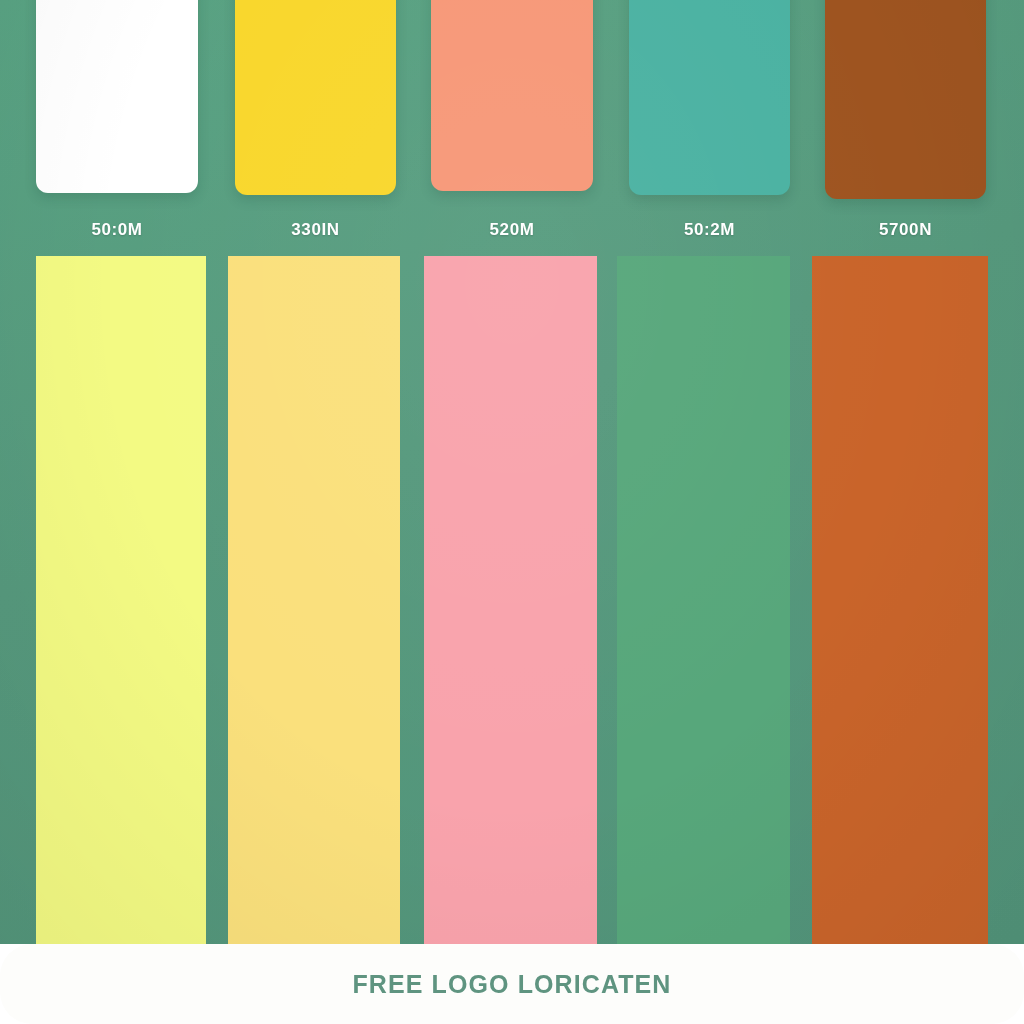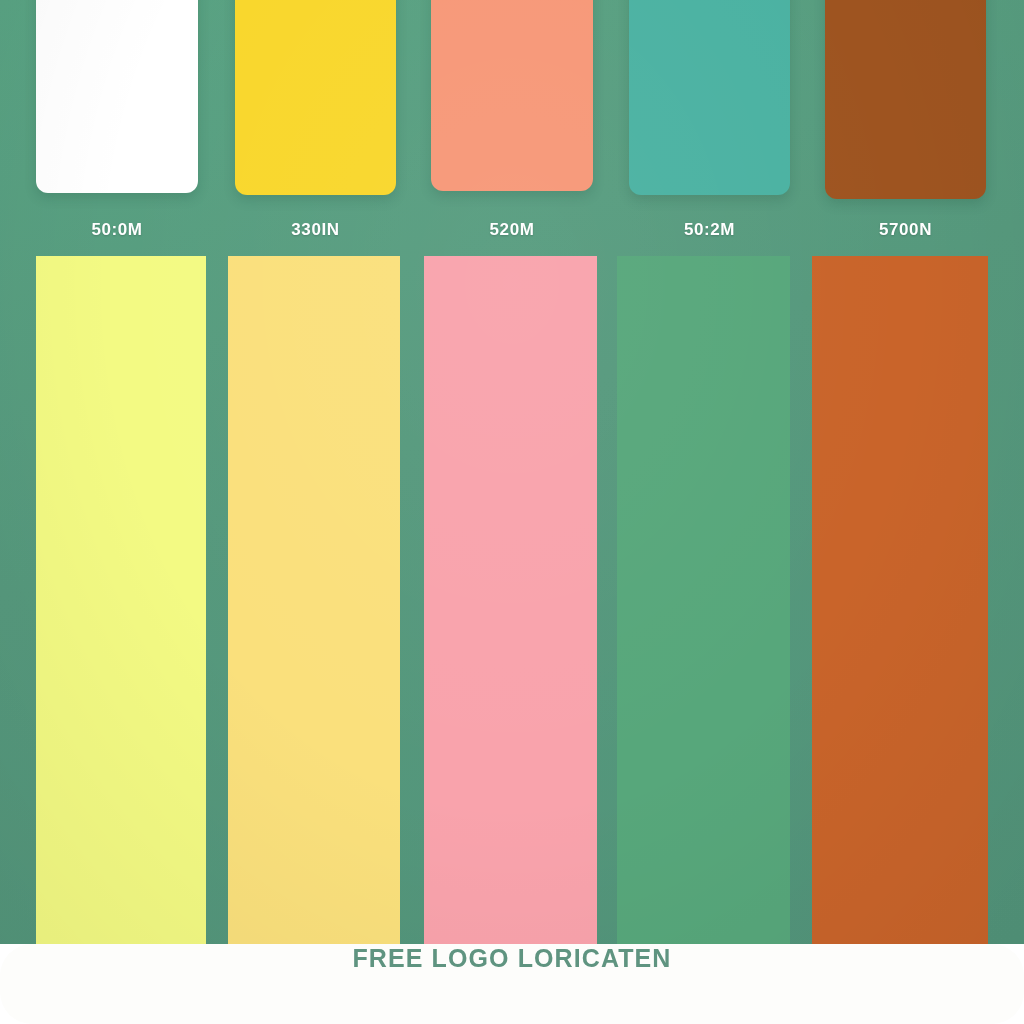--- a/index.html
+++ b/index.html
@@ -83,21 +83,21 @@
 
   
   .footer {
     position: absolute;
     left: 0;
     top: 944px;
     width: 1024px;
     height: 80px;
     background: #fdfdfb;
     display: flex;
-    align-items: flex-start;
+    align-items: center;
     justify-content: center;
     border-radius: 32px;
   }
   .footer-caption {
     color: #5f9480;
     font-size: 25px;
     font-weight: 700;
     letter-spacing: 1.1px;
     white-space: nowrap;
   }

